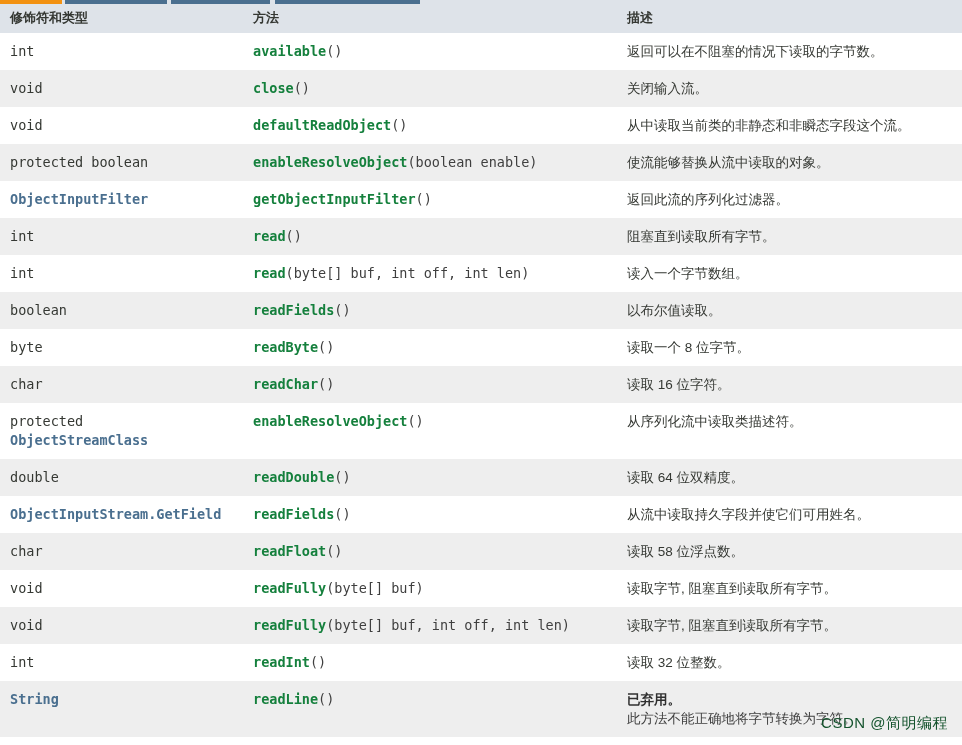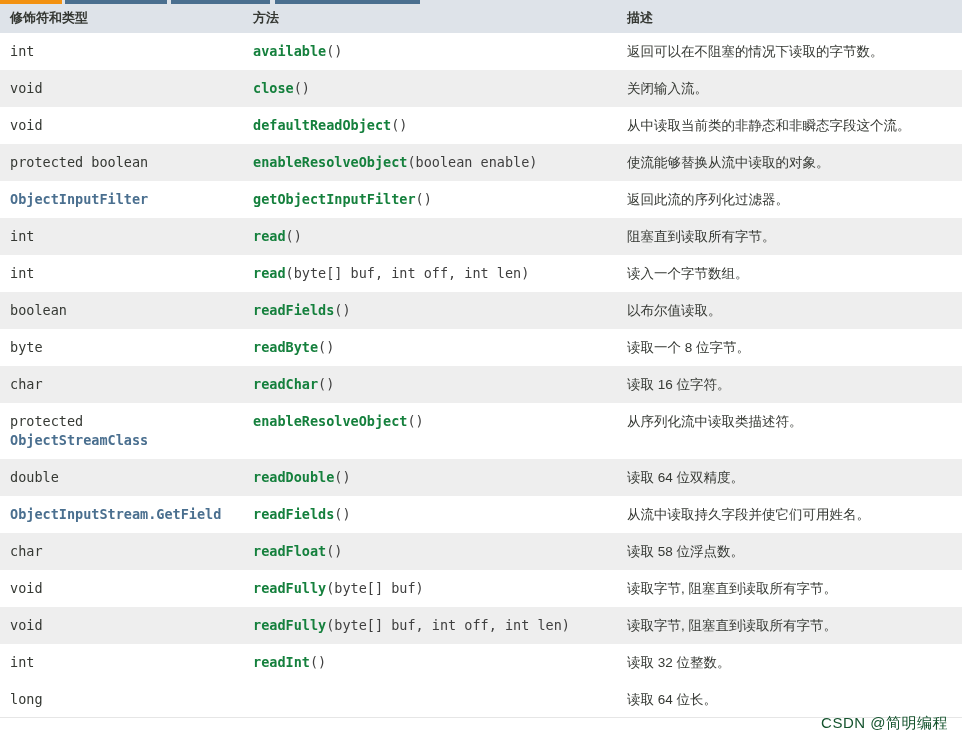--- a/index.html
+++ b/index.html
@@ -249,20 +249,28 @@
         <tr class="even">
           <td class="col-type">void</td>
           <td class="col-method"><span class="lnk">readFully</span><span class="sig">(byte[] buf, int off, int len)</span></td>
           <td class="col-desc">读取字节, 阻塞直到读取所有字节。</td>
         </tr>
         <tr class="odd">
           <td class="col-type">int</td>
           <td class="col-method"><span class="lnk">readInt</span><span class="sig">()</span></td>
           <td class="col-desc">读取 32 位整数。</td>
         </tr>
+        <tr class="even">
+          <td class="col-type"><span class="lnk-type">String</span></td>
+          <td class="col-method"><span class="lnk">readLine</span><span class="sig">()</span></td>
+          <td class="col-desc">
+            <span class="deprecated-label">已弃用。</span>
+            <span class="deprecated-text">此方法不能正确地将字节转换为字符。</span>
+          </td>
+        </tr>
         <tr class="odd">
           <td class="col-type">long</td>
           <td class="col-method"></td>
           <td class="col-desc">读取 64 位长。</td>
         </tr>
       </tbody>
   </table>
 
   <div class="watermark">CSDN @简明编程</div>
 

